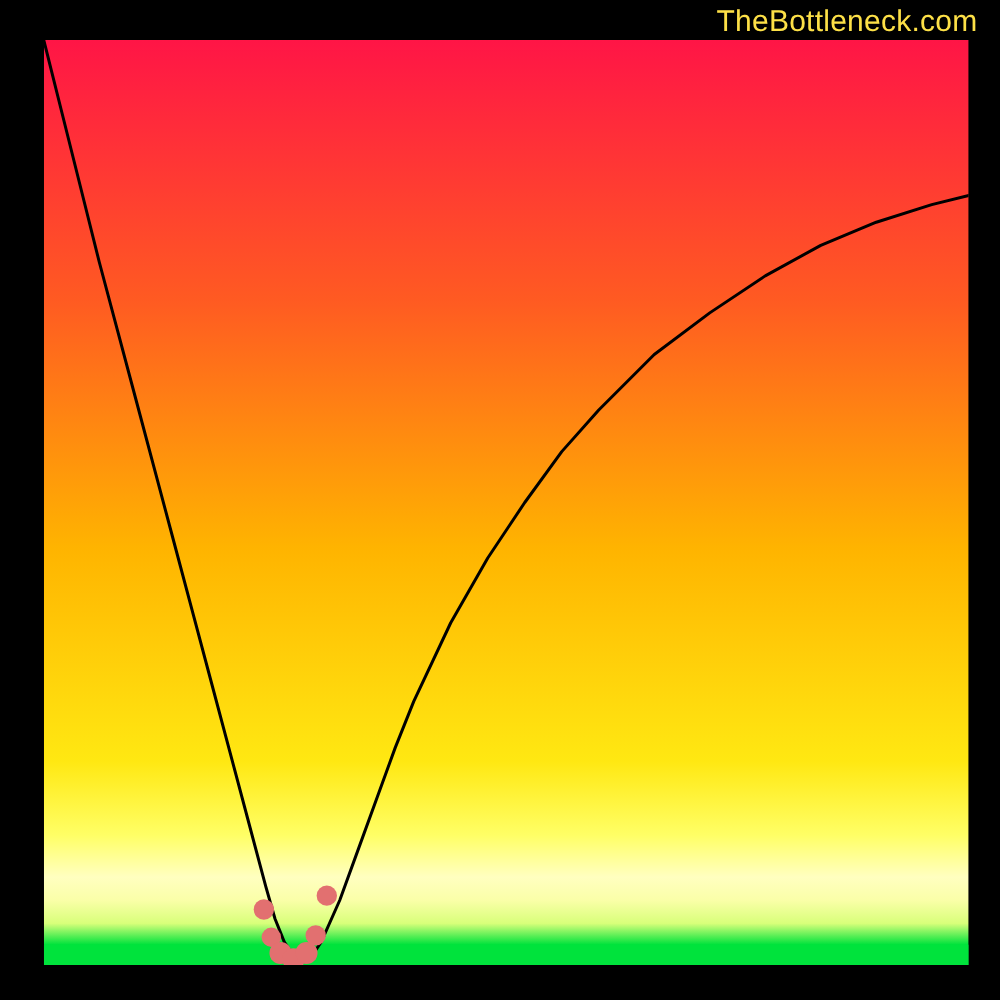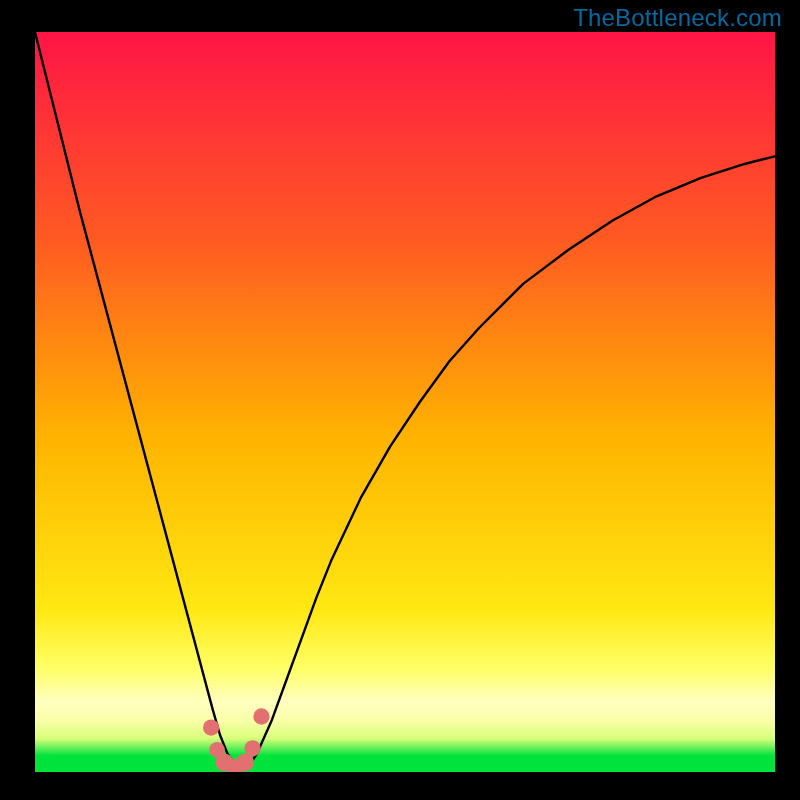--- a/index.html
+++ b/index.html
@@ -26,21 +26,21 @@
     height: 740px;
     overflow: hidden;
   }
   .watermark {
     position: absolute;
     top: 4px;
     right: 18px;
     font-family: Arial, Helvetica, sans-serif;
     font-size: 24px;
     font-weight: 500;
-    color: #0369a1;
+    color: #fde047;
     letter-spacing: 0.2px;
   }
   svg { display: block; }
 </style>
 </head>
 <body>
 
 <div class="frame">
   <div class="plot">
     <svg width="740" height="740" viewBox="0 0 740 740" preserveAspectRatio="none">

